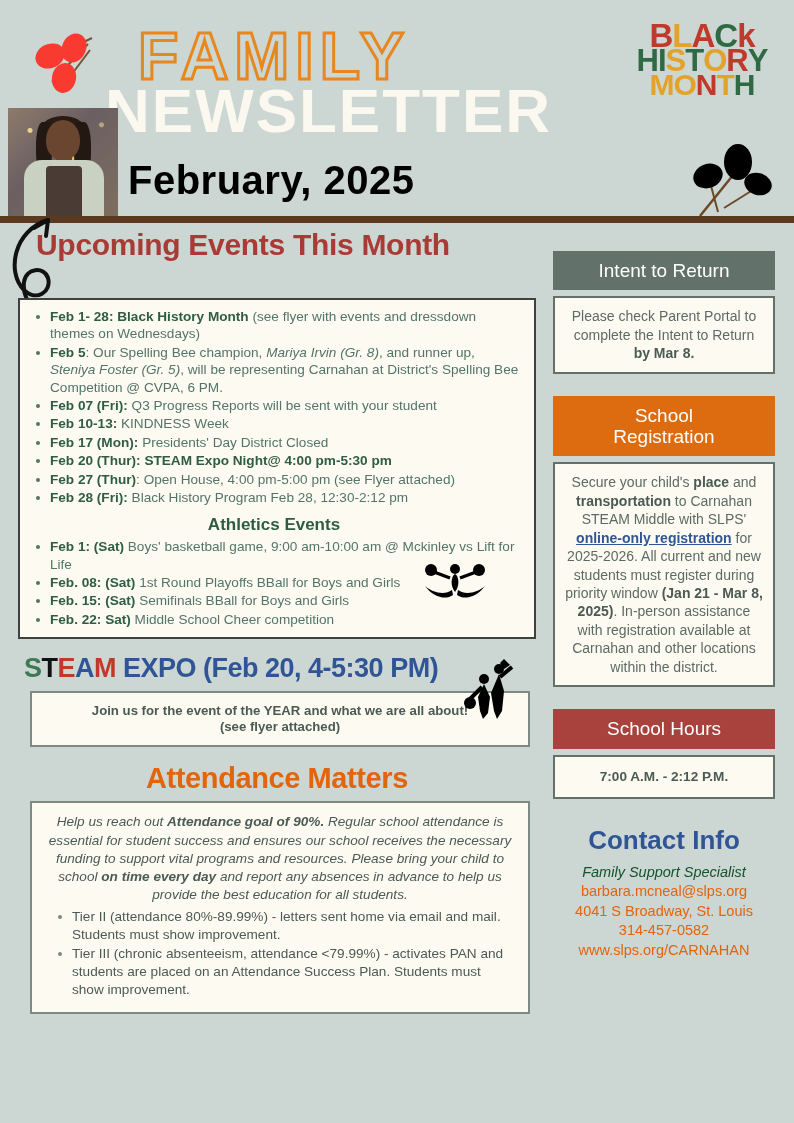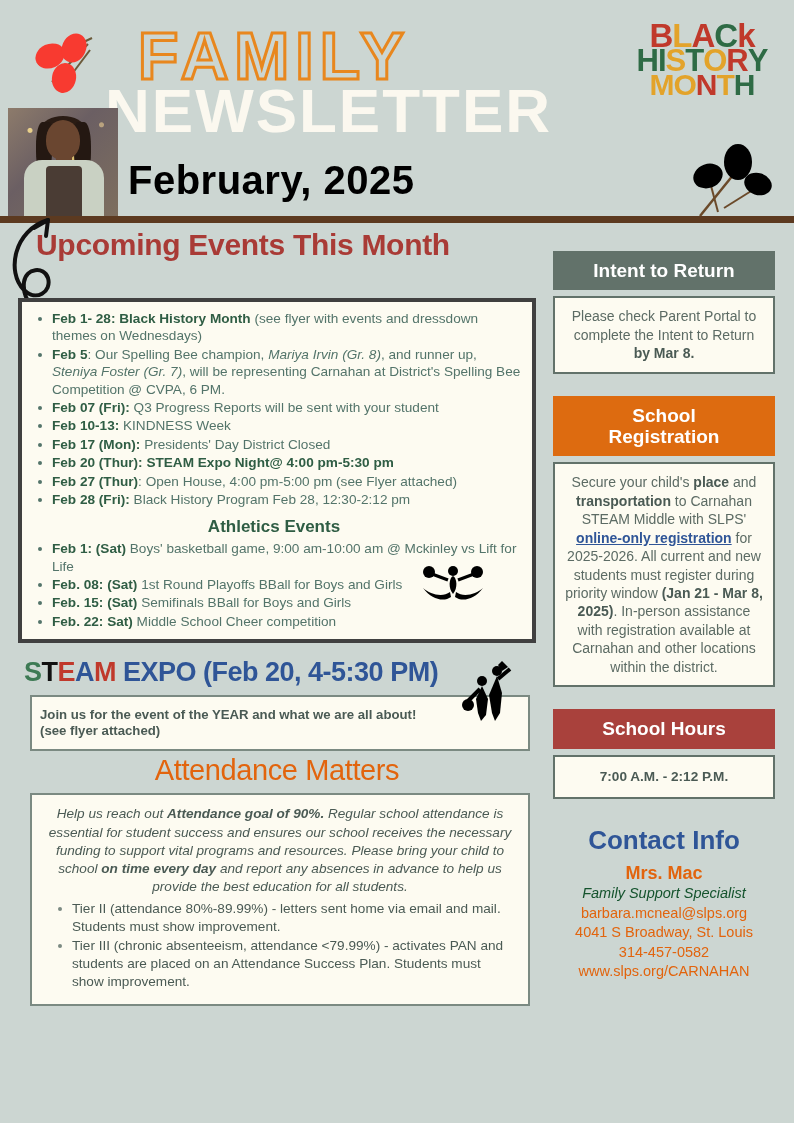--- a/index.html
+++ b/index.html
@@ -60,21 +60,21 @@
 
   
   .cols{position:absolute;top:223px;left:0;width:794px;}
   .colL{position:absolute;left:18px;top:0;width:518px;}
   .colR{position:absolute;left:553px;top:28px;width:222px;}
 
   .h-upcoming{
     font-size:30px;font-weight:bold;color:#a93b36;margin:5px 0 6px 18px;letter-spacing:-.3px;
   }
   .events-box{
-    border:4px solid #404040;background:#fdfbf1;
+    border:2px solid #404040;background:#fdfbf1;
     padding:8px 10px 8px 4px;position:relative;margin-top:36px;
   }
   ul.ev{list-style:none;margin:0;padding:0;}
   ul.ev li{
     position:relative;padding-left:26px;margin:0 0 1px 0;
     font-size:13.6px;line-height:1.28;color:#53746a;
   }
   ul.ev li:before{
     content:"";position:absolute;left:12px;top:7px;width:4px;height:4px;
     border-radius:50%;background:#53746a;
@@ -85,45 +85,45 @@
   .ath-h{text-align:center;font-size:17px;font-weight:bold;color:#2f5d44;margin:9px 0 3px;}
   .cheer{position:absolute;right:46px;top:262px;width:66px;height:40px;}
   .bball{position:absolute;right:14px;top:355px;width:56px;height:66px;}
 
   .steam{
     font-size:27px;font-weight:bold;margin:14px 0 7px 6px;letter-spacing:-.5px;
   }
   .steam .s{color:#3d7a54;}.steam .t{color:#111;}.steam .e{color:#c0392b;}
   .steam .a{color:#2f5597;}.steam .m{color:#c0392b;}.steam .rest{color:#2f5597;}
   .steam-box{
-    border:2px solid #7b8a82;background:#fdfbf1;text-align:left;
+    border:2px solid #7b8a82;background:#fdfbf1;text-align:center;
     padding:10px 8px;margin:0 6px 0 12px;
     font-size:13.2px;font-weight:bold;color:#4a5a54;line-height:1.22;
   }
   .att-h{
-    text-align:center;font-size:29px;font-weight:normal;color:#e2640d;
-    margin:3px 0 6px;letter-spacing:-.4px;
+    text-align:center;font-size:29px;font-weight:bold;color:#e2640d;
+    margin:15px 0 6px;letter-spacing:-.4px;
   }
   .att-box{
     border:2px solid #7b8a82;background:#fdfbf1;padding:8px 12px 10px;margin:0 6px 0 12px;
   }
   .att-p{
     text-align:center;font-style:italic;font-size:13.6px;line-height:1.33;color:#4a5a54;margin:2px 0 4px;
   }
   .att-p b{font-weight:bold;}
   ul.att{list-style:none;margin:4px;padding:0;}
   ul.att li{
     position:relative;padding-left:24px;margin-bottom:2px;
     font-size:13.6px;line-height:1.3;color:#4a5a54;
   }
   ul.att li:before{content:"";position:absolute;left:10px;top:7px;width:4px;height:4px;border-radius:50%;background:#7b8a82;}
 
   
   .cardhdr{
-    text-align:center;color:#fff;font-weight:bold;font-size:19px;
+    text-align:center;color:#fff;font-weight:normal;font-size:19px;
     padding:9px 6px;line-height:1.12;
   }
   .hdr-gray{background:#62726a;}
   .hdr-orange{background:#dd6b10;}
   .hdr-red{background:#a9413c;}
   .cardbody{
     border:2px solid #62726a;background:#fdfbf1;text-align:center;
     padding:9px 9px;font-size:14px;line-height:1.32;color:#5c6b64;margin-top:6px;
   }
   .cardbody b{color:#4a5a54;}
@@ -210,21 +210,21 @@
 
   <div class="cols">
 
     <div class="colL">
 
       <div class="h-upcoming">Upcoming Events This Month</div>
 
       <div class="events-box">
         <ul class="ev" id="ev-list">
             <li><b>Feb 1- 28: Black History Month</b> (see flyer with events and dressdown themes on Wednesdays)</li>
-            <li><b>Feb 5</b>: Our Spelling Bee champion, <i>Mariya Irvin (Gr. 8)</i>, and runner up, <i>Steniya Foster (Gr. 7)</i>, will be representing Carnahan at District's Spelling Bee Competition @ CVPA, 6 PM.</li>
+            <li><b>Feb 5</b>: Our Spelling Bee champion, <i>Mariya Irvin (Gr. 8)</i>, and runner up, <i>Steniya Foster (Gr. 5)</i>, will be representing Carnahan at District's Spelling Bee Competition @ CVPA, 6 PM.</li>
             <li><b>Feb 07 (Fri):</b> Q3 Progress Reports will be sent with your student</li>
             <li><b>Feb 10-13:</b> KINDNESS Week</li>
             <li><b>Feb 17 (Mon):</b> Presidents' Day District Closed</li>
             <li class="hl"><b>Feb 20 (Thur): STEAM Expo Night@ 4:00 pm-5:30 pm</b></li>
             <li><b>Feb 27 (Thur)</b>: Open House, 4:00 pm-5:00 pm (see Flyer attached)</li>
             <li><b>Feb 28 (Fri):</b> Black History Program Feb 28, 12:30-2:12 pm</li>
           </ul>
 
         <div class="ath-h">Athletics Events</div>
         <ul class="ev" id="ath-list">
@@ -287,21 +287,20 @@
         <div>Registration</div>
       </div>
       <div class="cardbody" id="reg-body">Secure your child's <b>place</b> and <b>transportation</b> to Carnahan STEAM Middle with SLPS' <a>online-only registration</a> for 2025-2026. All current and new students must register during priority window <b>(Jan 21 - Mar 8, 2025)</b>. In-person assistance with registration available at Carnahan and other locations within the district.</div>
 
       <div class="sp"></div>
 
       <div class="cardhdr hdr-red">School Hours</div>
       <div class="cardbody hours-body">7:00 A.M. - 2:12 P.M.</div>
 
       <div class="contact-h">Contact Info</div>
-      <div class="c-name">Mrs. Mac</div>
       <div class="c-role">Family Support Specialist</div>
       <div class="c-line">barbara.mcneal@slps.org</div>
       <div class="c-line">4041 S Broadway, St. Louis</div>
       <div class="c-line">314-457-0582</div>
       <div class="c-line">www.slps.org/CARNAHAN</div>
     </div>
   </div>
 </div>
 
 </body></html>

